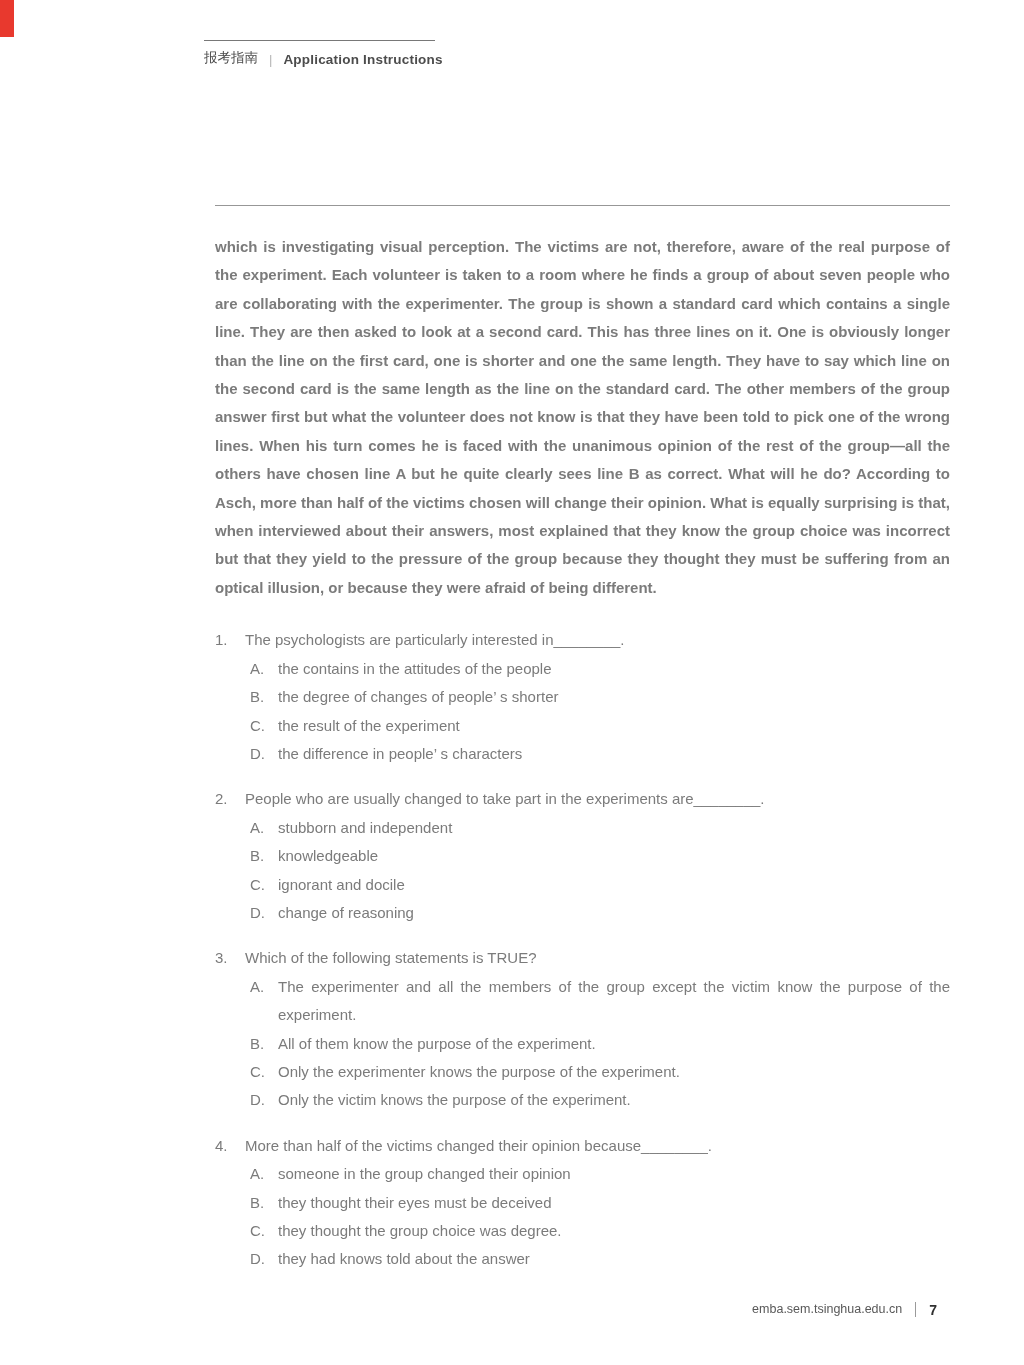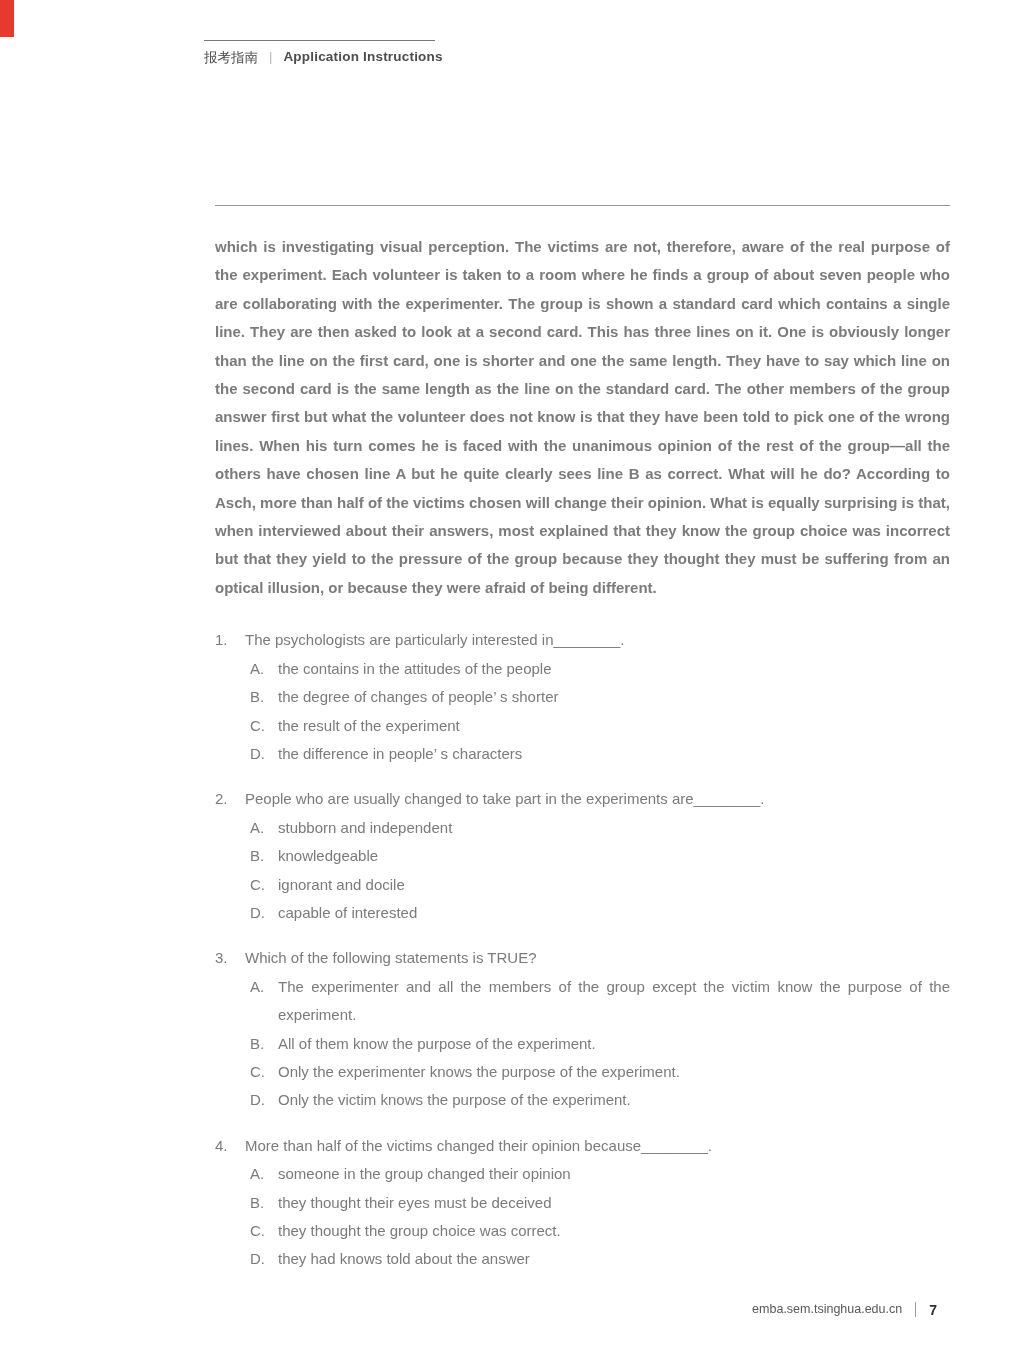--- a/index.html
+++ b/index.html
@@ -32,21 +32,21 @@
     top: 40px;
   }
   .header-rule {
     width: 231px;
     height: 1px;
     background: #787878;
     margin-bottom: 8px;
   }
   .header-row {
     display: flex;
-    align-items: flex-start;
+    align-items: flex-end;
     font-size: 13.5px;
     color: #4c4c4c;
     white-space: nowrap;
   }
   .header-divider {
     color: #b4b4b4;
     margin: 0 11px;
     font-size: 13px;
     font-weight: 300;
   }
@@ -183,21 +183,21 @@
       <div class="option">
         <span class="opt-letter">B.</span>
         <span class="opt-text">knowledgeable</span>
       </div>
       <div class="option">
         <span class="opt-letter">C.</span>
         <span class="opt-text">ignorant and docile</span>
       </div>
       <div class="option">
         <span class="opt-letter">D.</span>
-        <span class="opt-text">capable of interested</span>
+        <span class="opt-text">change of reasoning</span>
       </div>
     </div>
 
     <div class="question">
       <div class="q-row">
         <span class="q-num">3.</span>
         <span class="q-stem">Which of the following statements is TRUE?</span>
       </div>
       <div class="option">
         <span class="opt-letter">A.</span>
@@ -225,21 +225,21 @@
       <div class="option">
         <span class="opt-letter">A.</span>
         <span class="opt-text">someone in the group changed their opinion</span>
       </div>
       <div class="option">
         <span class="opt-letter">B.</span>
         <span class="opt-text">they thought their eyes must be deceived</span>
       </div>
       <div class="option">
         <span class="opt-letter">C.</span>
-        <span class="opt-text">they thought the group choice was correct.</span>
+        <span class="opt-text">they thought the group choice was degree.</span>
       </div>
       <div class="option">
         <span class="opt-letter">D.</span>
         <span class="opt-text">they had knows told about the answer</span>
       </div>
     </div>
   </div>
 
   <div class="footer">
     <span class="footer-site">emba.sem.tsinghua.edu.cn</span>

